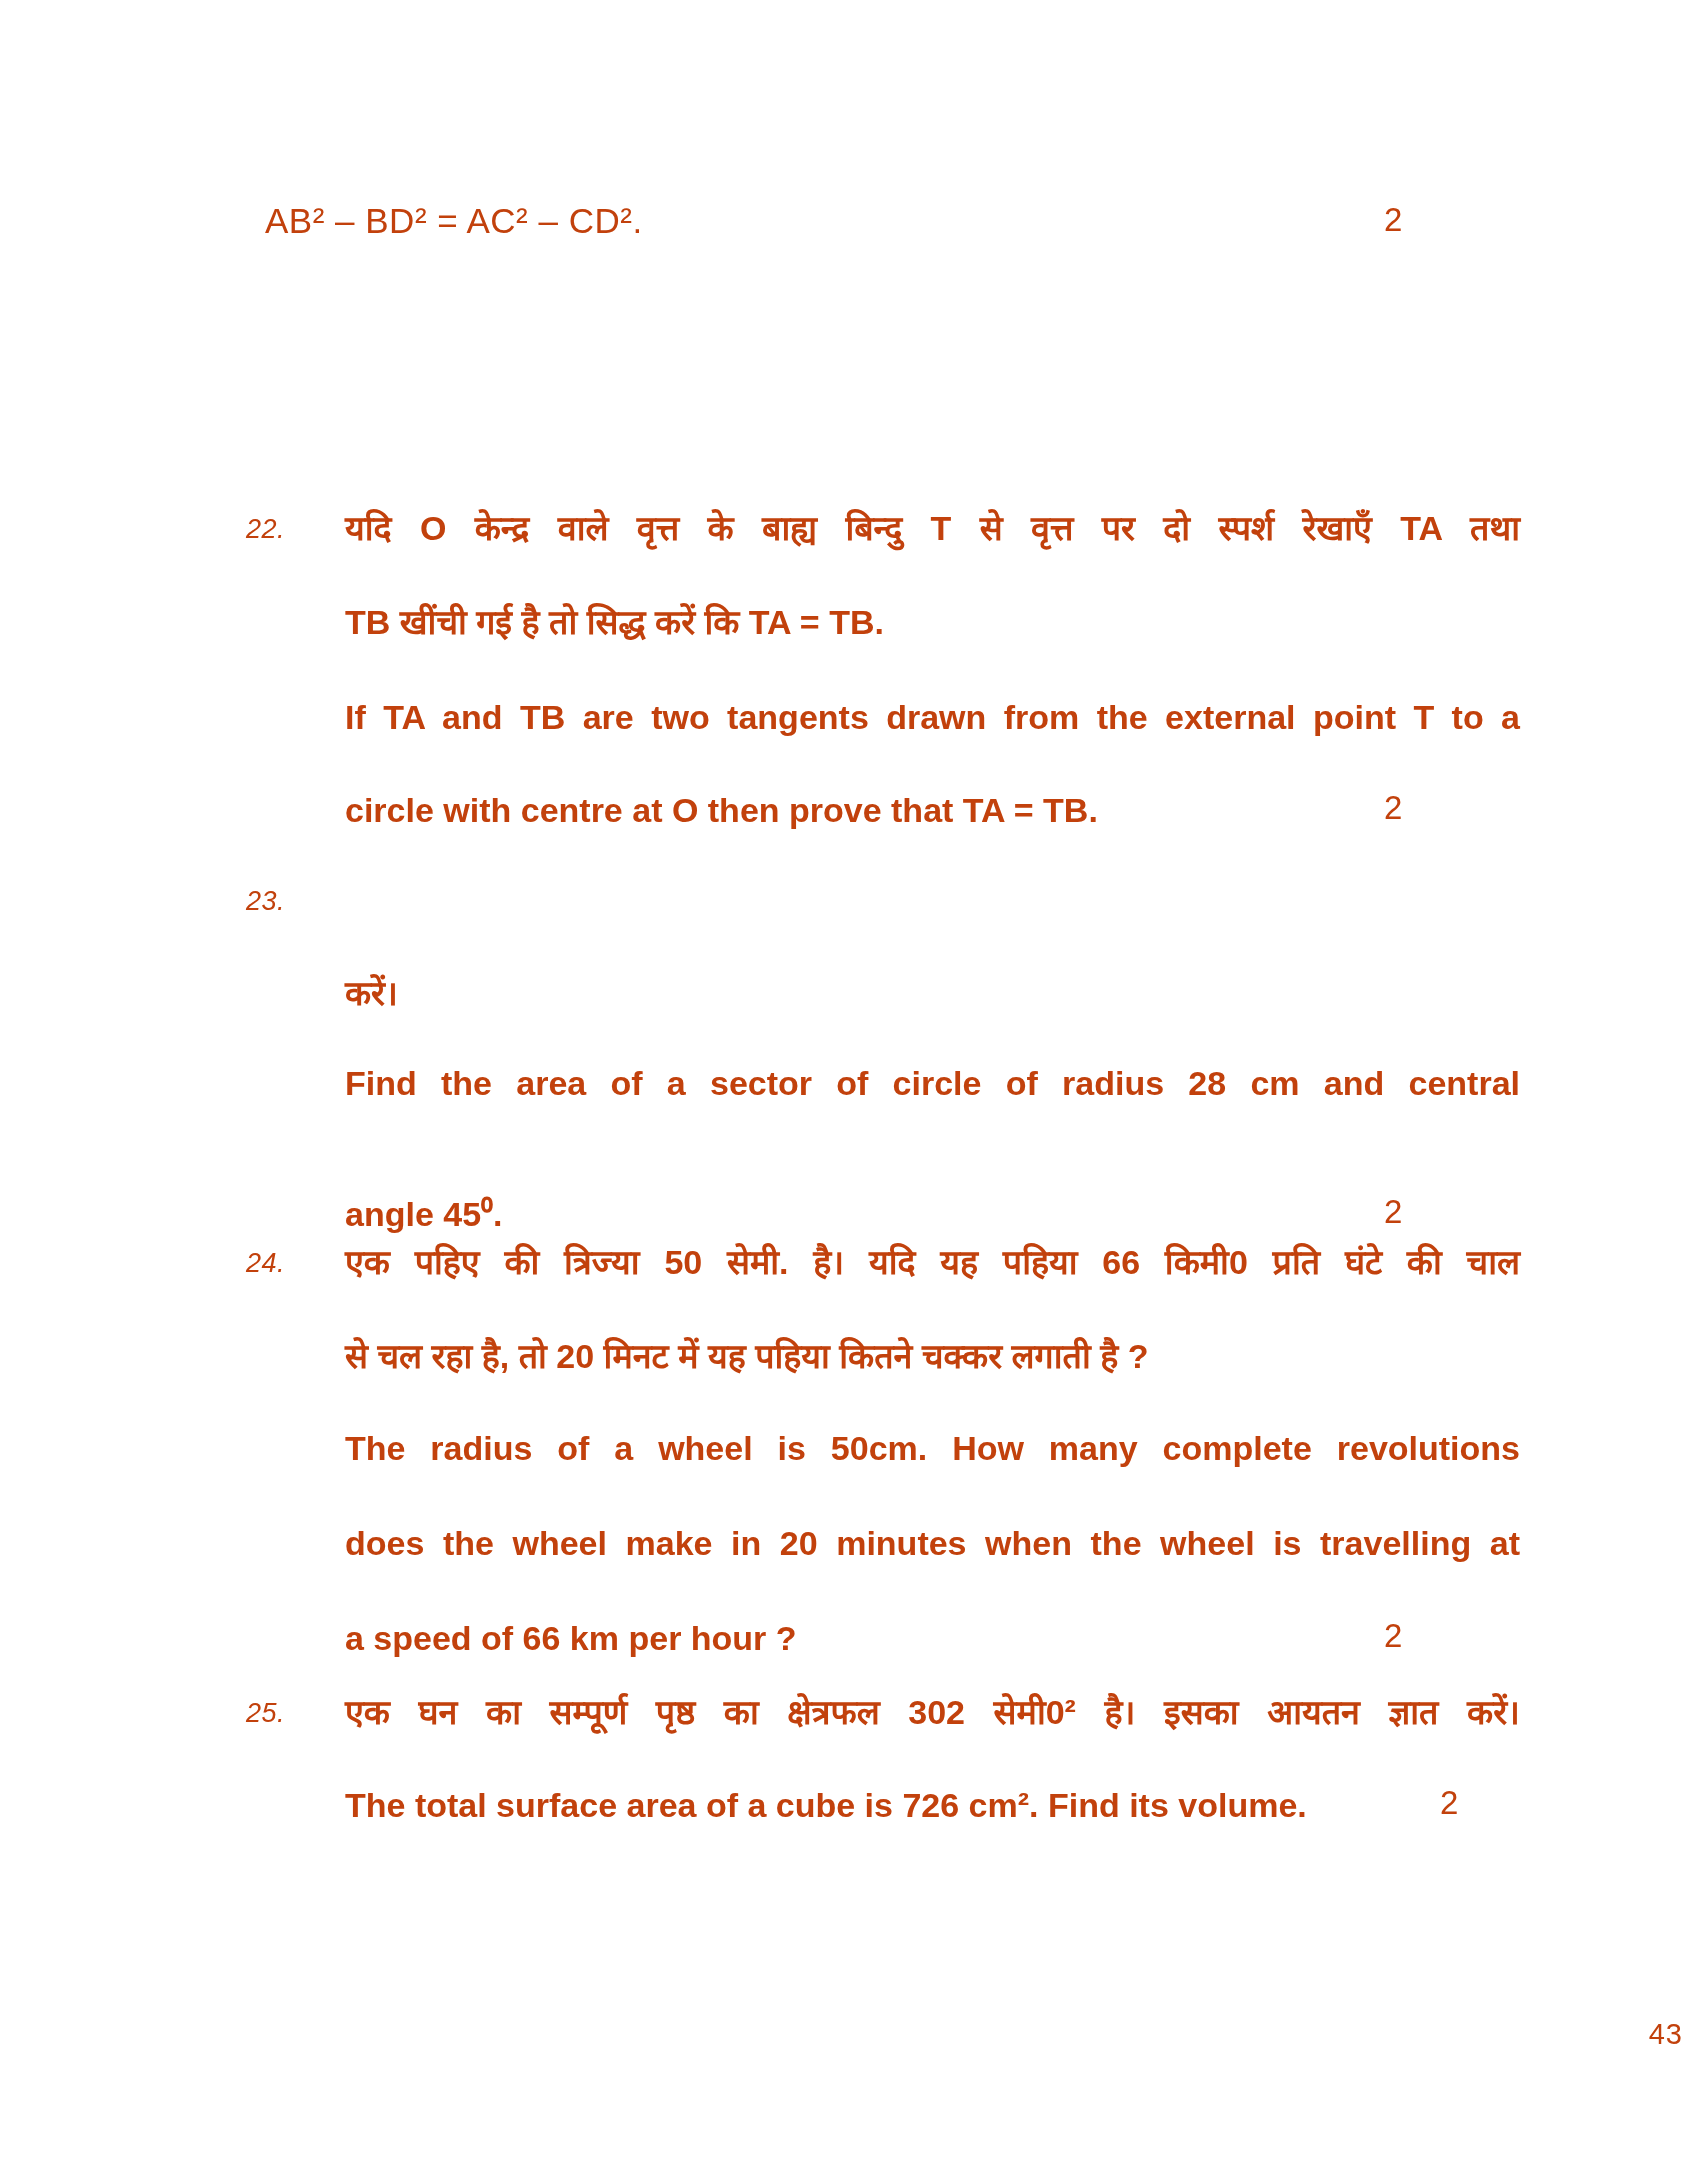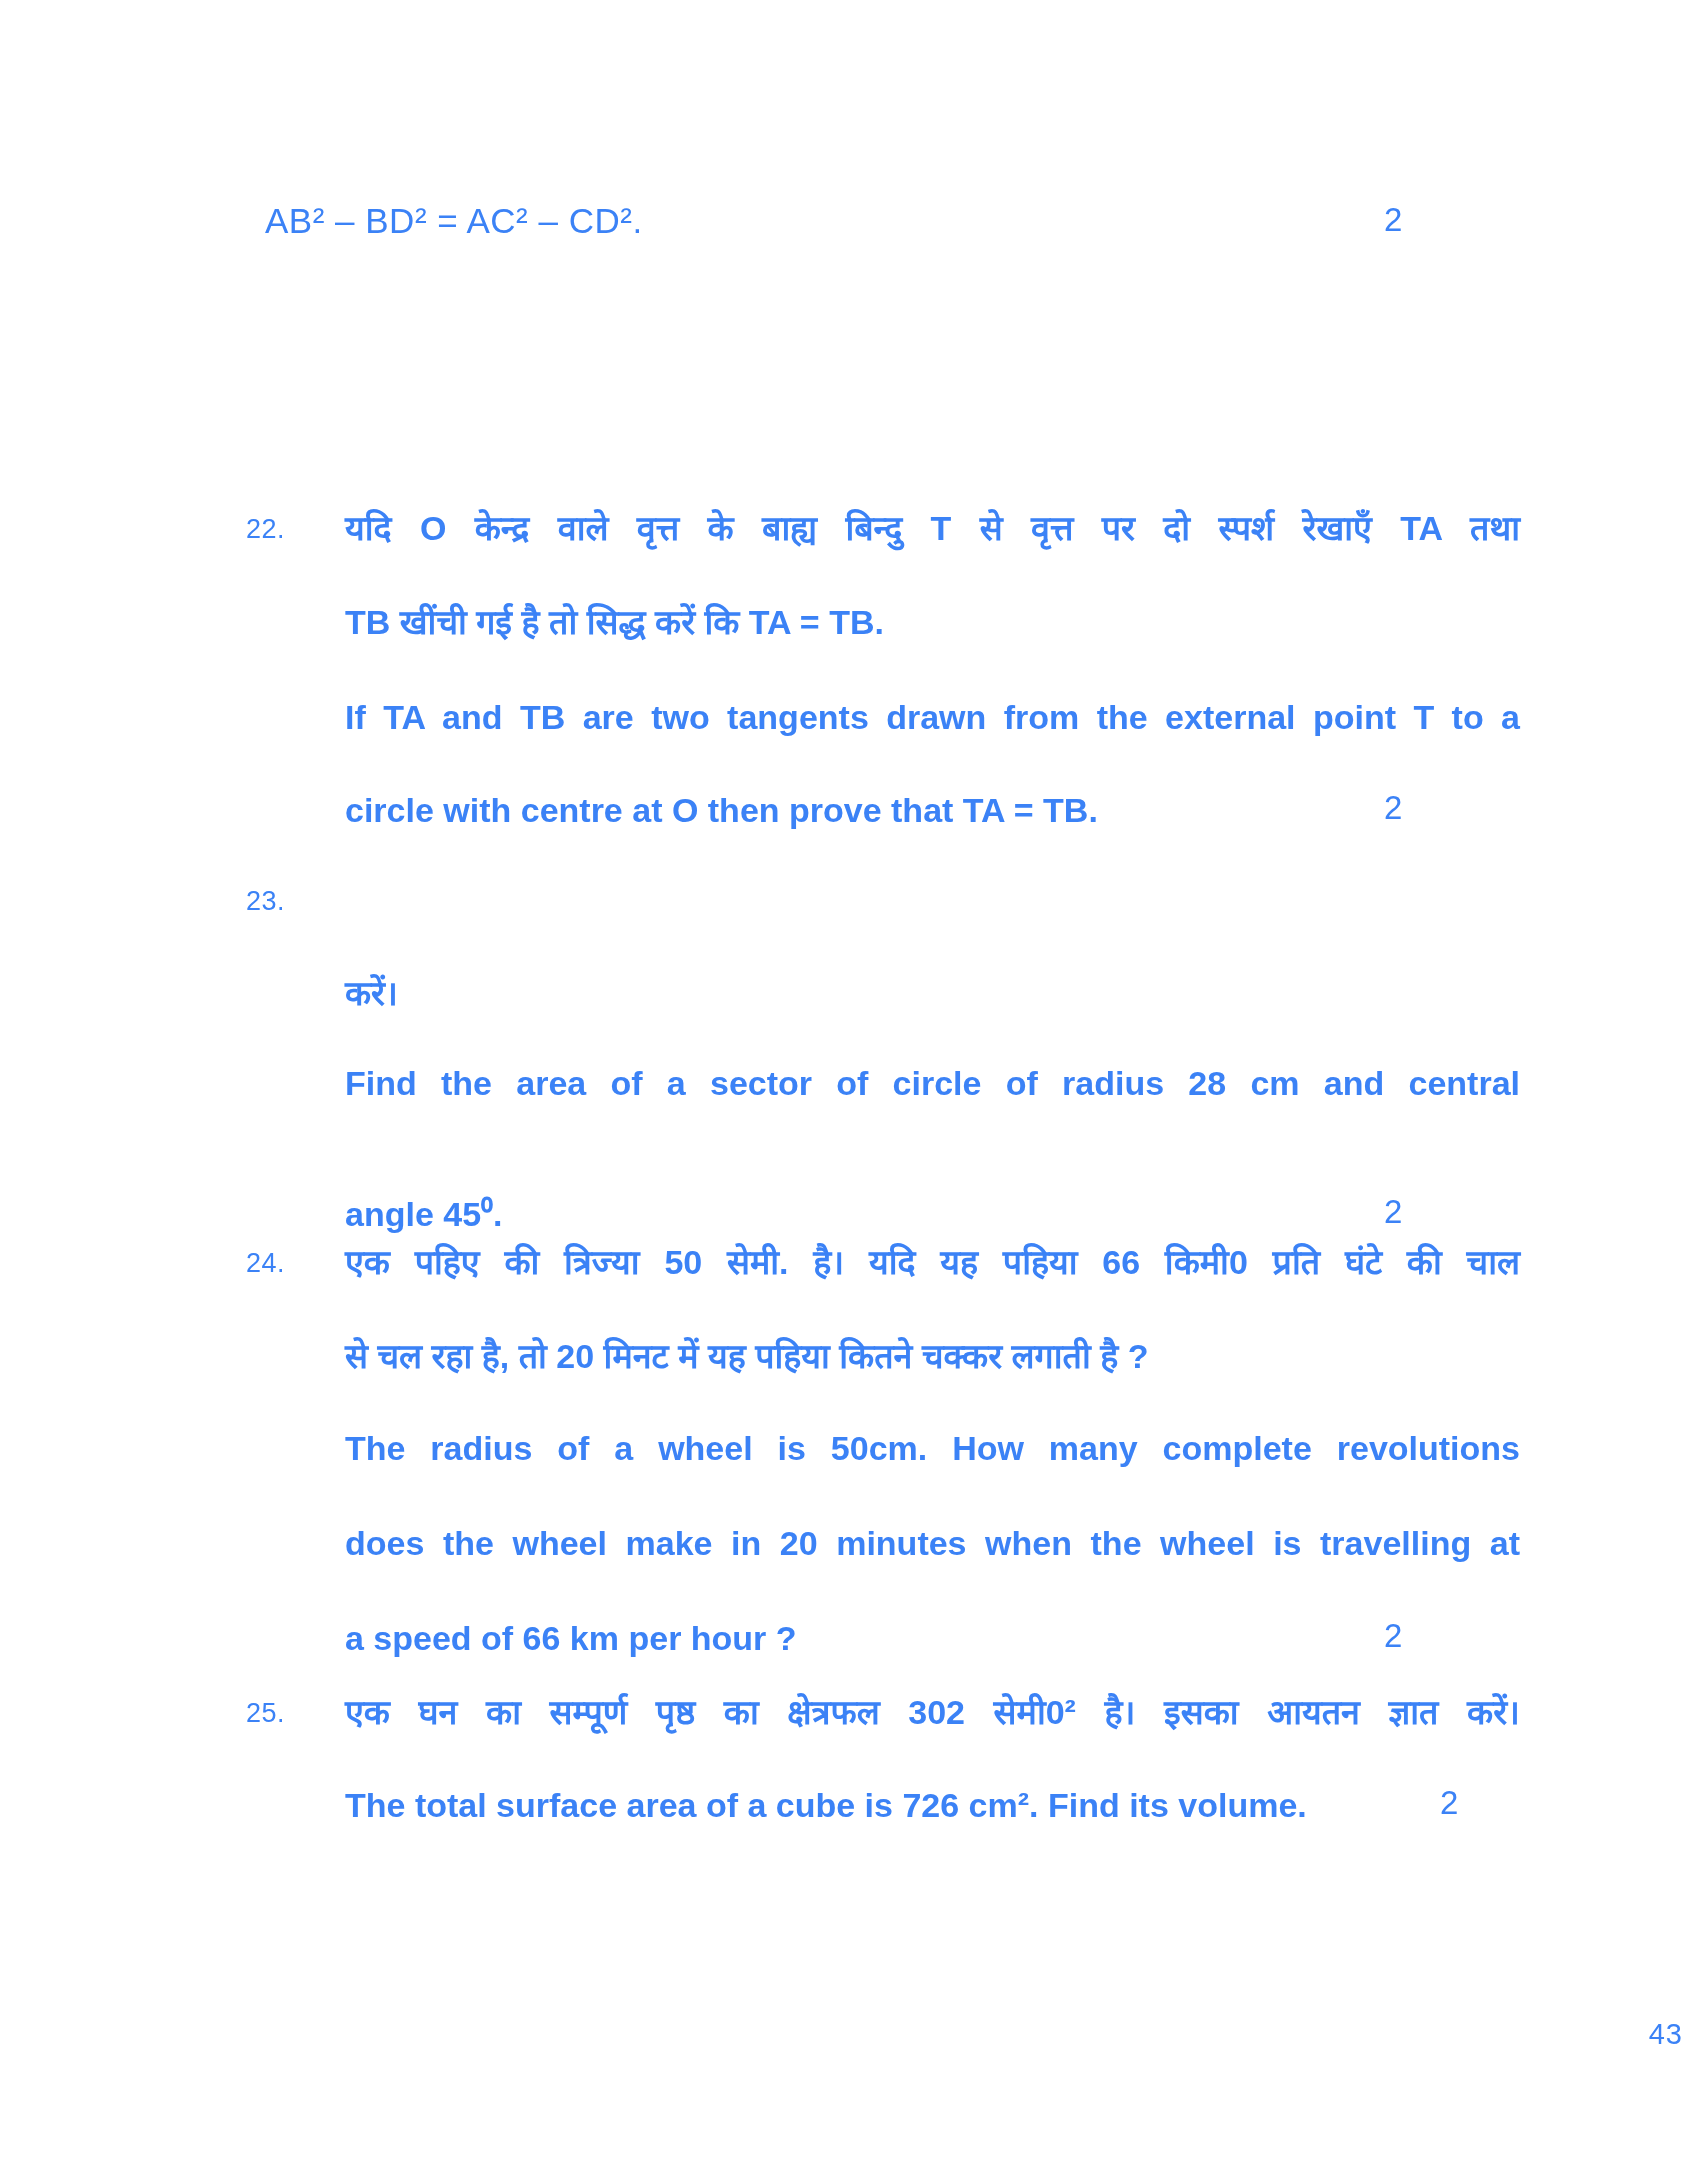--- a/index.html
+++ b/index.html
@@ -5,38 +5,39 @@
   html, body {
     margin: 0;
     padding: 0;
     background: #ffffff;
   }
   .page {
     position: relative;
     width: 1683px;
     height: 2178px;
     background: #ffffff;
-    color: #3b82f6;
+    color: #c2410c;
     font-family: "Liberation Sans", sans-serif;
     overflow: hidden;
   }
   .row {
     position: absolute;
     left: 0;
     width: 1683px;
     height: 63px;
     overflow: visible;
   }
   .qnum {
     position: absolute;
     left: 246px;
     top: 7px;
     font-size: 27px;
     letter-spacing: 0.5px;
     white-space: nowrap;
+    font-style: italic;
   }
   .qtext {
     position: absolute;
     left: 345px;
     top: 0;
     width: 1175px;
     font-size: 34px;
     line-height: 1.25;
     white-space: nowrap;
     font-weight: bold;

